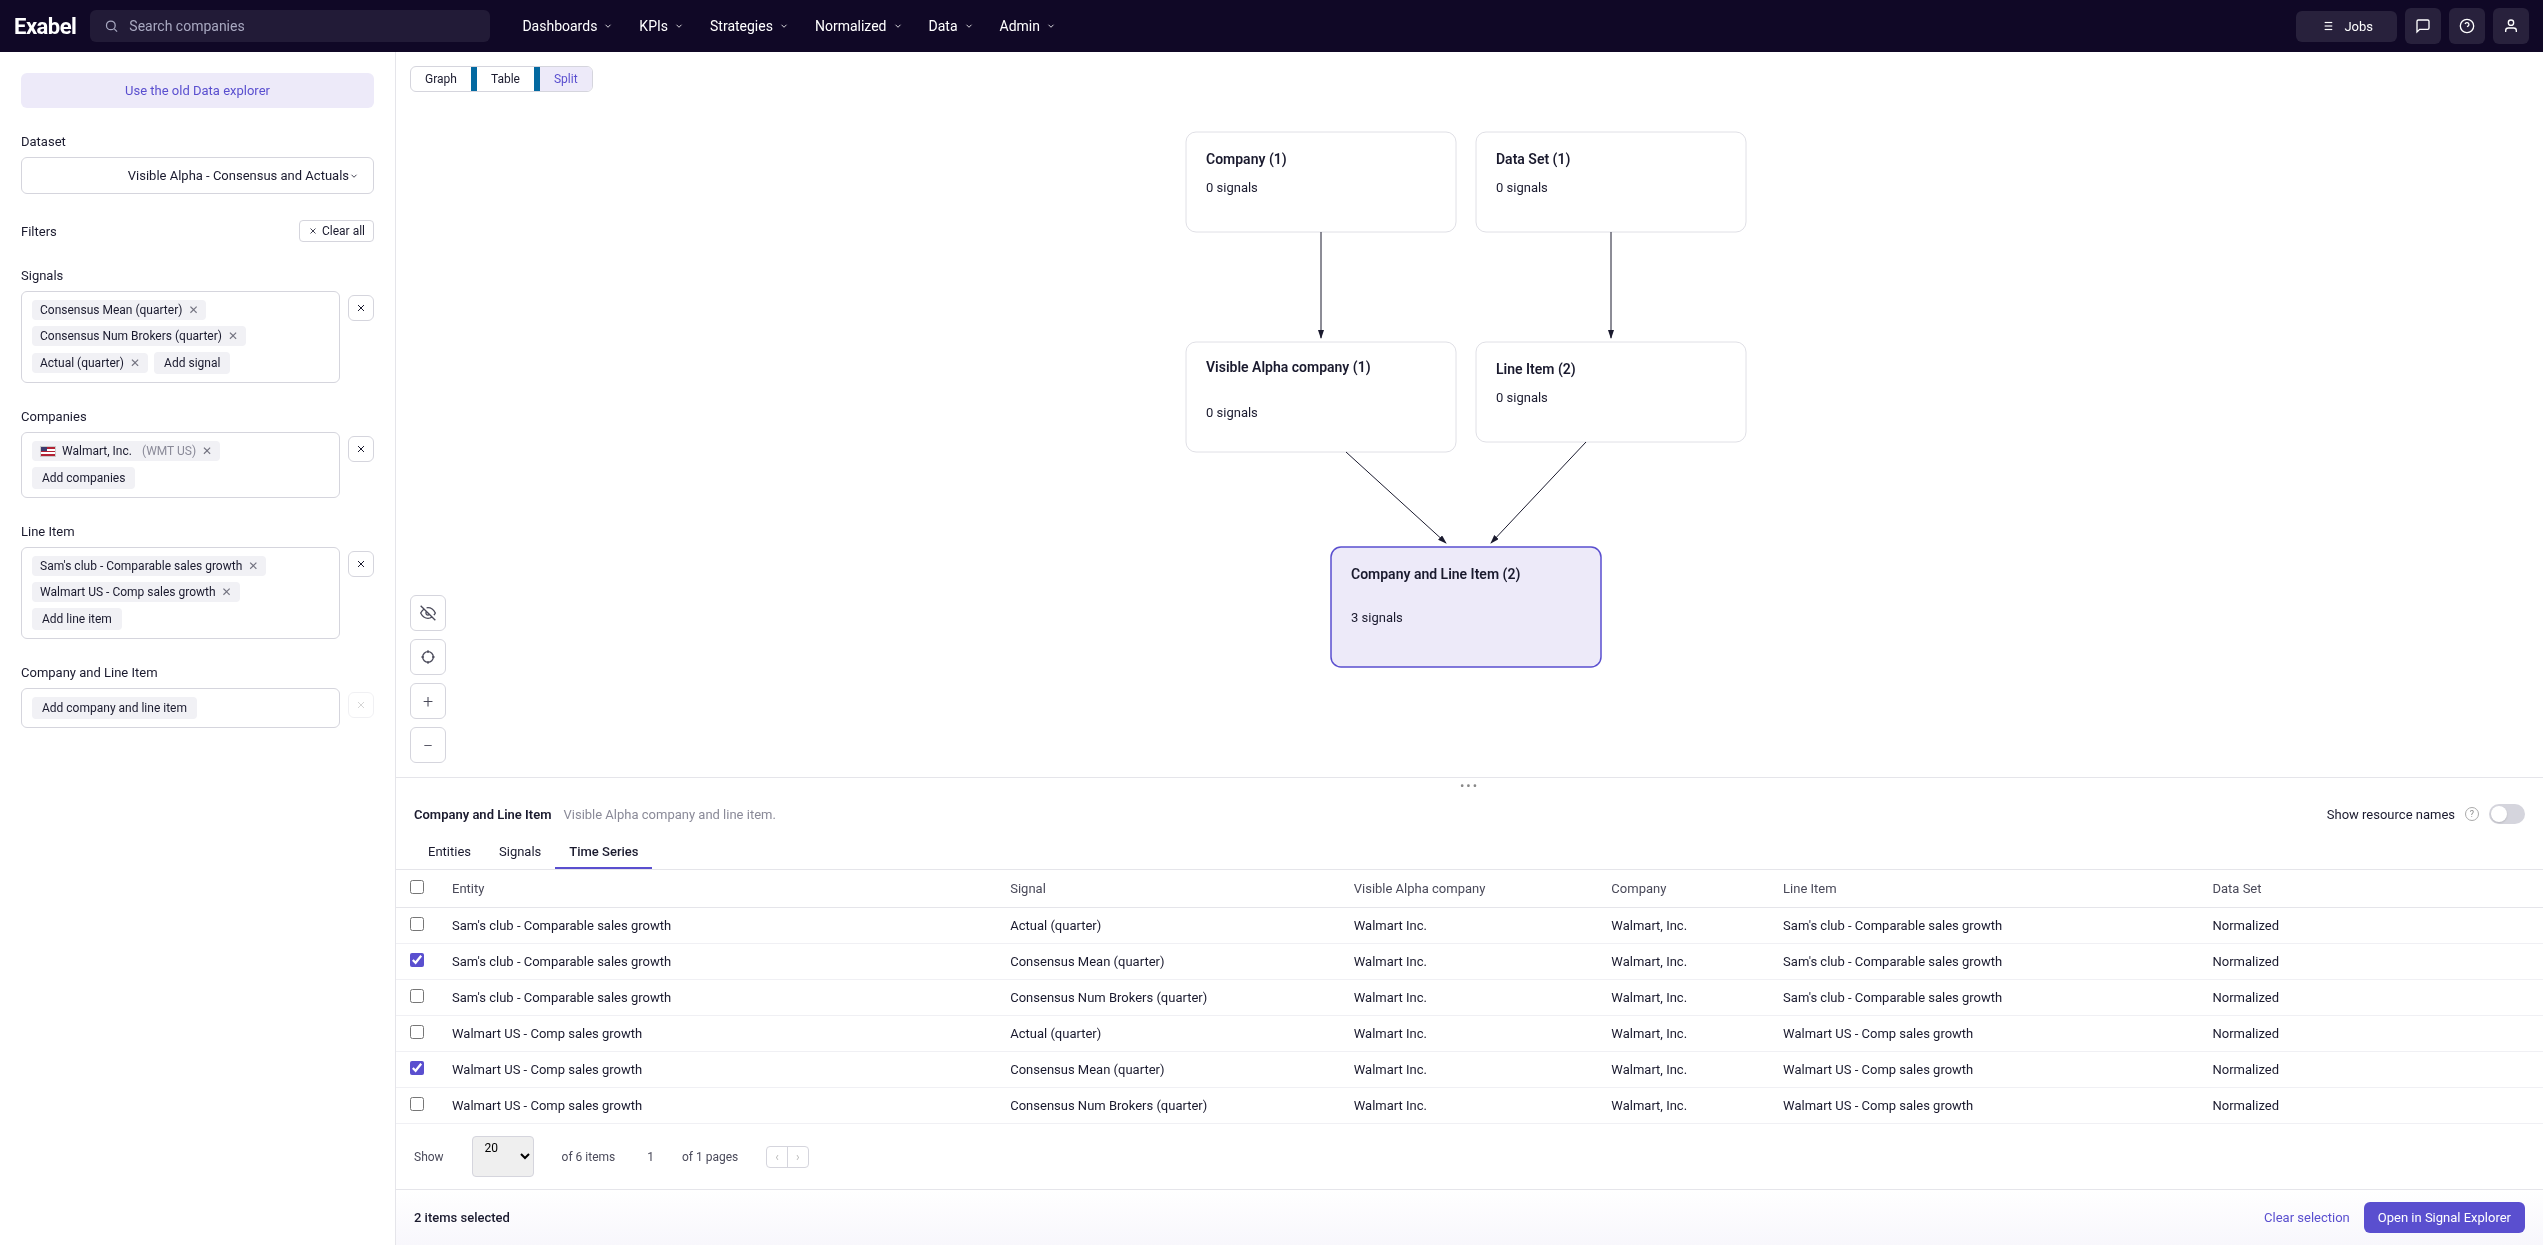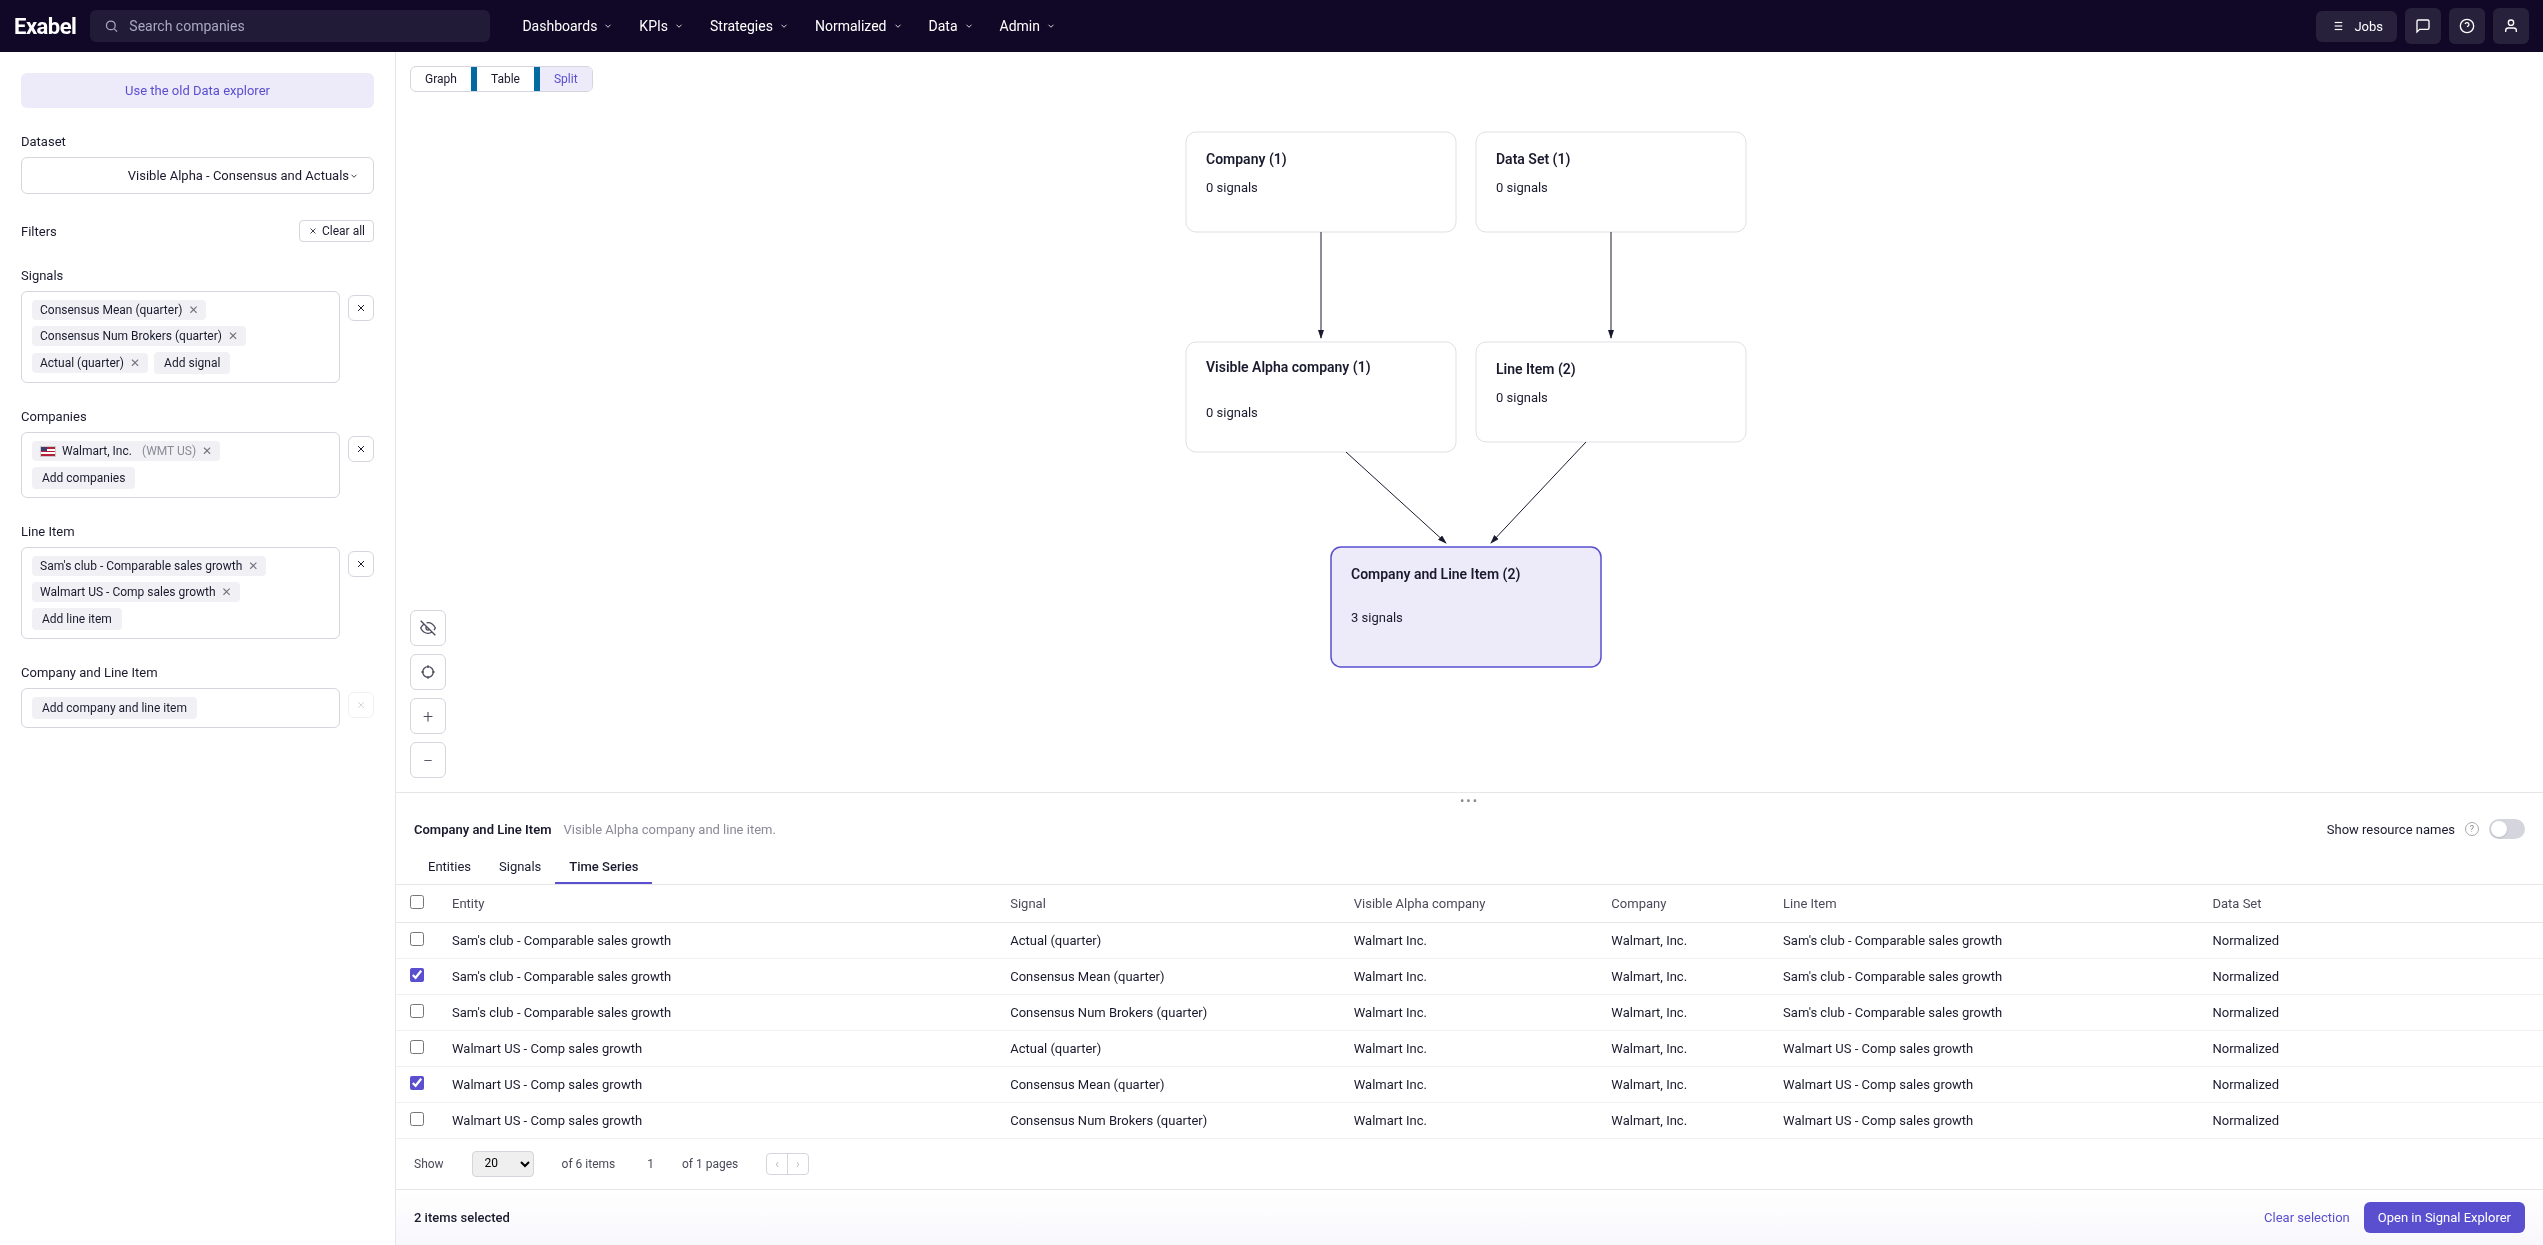--- a/index.html
+++ b/index.html
@@ -5,21 +5,21 @@
 *{margin:0;padding:0;box-sizing:border-box;font-family:-apple-system,BlinkMacSystemFont,'Segoe UI',Roboto,sans-serif}
 body{background:#fff;font-size:13px;color:#1a1a2e;overflow:hidden;width:2543px;height:1245px}
 .header{background:#100826;height:52px;display:flex;align-items:center;padding:0 14px;color:#fff}
 .logo{font-size:22px;font-weight:700;letter-spacing:-0.5px;margin-right:14px}
 .search-box{background:rgba(255,255,255,0.08);border-radius:6px;padding:8px 14px;display:flex;align-items:center;gap:10px;width:400px;flex-shrink:0}
 .search-box input{background:none;border:none;outline:none;color:#fff;font-size:14px;width:100%}
 .search-box input::placeholder{color:#a8a8c0}
 .nav{display:flex;gap:2px;margin-left:20px}
 .nav-item{padding:8px 12px;display:flex;align-items:center;gap:6px;cursor:pointer;color:#fff;font-size:14px}
 .hdr-right{margin-left:auto;display:flex;align-items:center;gap:8px}
-.jobs-btn{background:rgba(255,255,255,0.1);padding:8px 14px;border-radius:6px;display:flex;align-items:center;gap:10px;cursor:pointer}
+.jobs-btn{background:rgba(255,255,255,0.1);padding:8px 24px;border-radius:6px;display:flex;align-items:center;gap:10px;cursor:pointer}
 .icon-btn{background:rgba(255,255,255,0.1);width:36px;height:36px;border-radius:6px;display:flex;align-items:center;justify-content:center;cursor:pointer}
 .app{display:flex;height:calc(100% - 52px)}
 .sidebar{width:396px;padding:21px;border-right:1px solid #e5e5ea;overflow-y:auto;flex-shrink:0}
 .old-banner{background:#edeaf9;color:#5a4fcf;text-align:center;padding:10px;border-radius:6px;font-size:13px;cursor:pointer}
 .section-label{font-size:13px;margin-top:26px;margin-bottom:8px;display:flex;justify-content:space-between;align-items:center}
 .dropdown{border:1px solid #d5d5dd;border-radius:6px;padding:10px 14px;display:flex;justify-content:flex-end;align-items:center;cursor:pointer}
 .clear-btn{border:1px solid #d5d5dd;border-radius:4px;padding:3px 8px;font-size:12px;display:flex;align-items:center;gap:4px;cursor:pointer;background:#fff}
 .chip-group{border:1px solid #d5d5dd;border-radius:6px;padding:8px 10px;display:flex;flex-wrap:wrap;gap:6px;align-items:center}
 .chip-row{display:flex;align-items:flex-start;gap:8px}
 .chip-row .remove-group{border:1px solid #d5d5dd;width:26px;height:26px;border-radius:6px;display:flex;align-items:center;justify-content:center;cursor:pointer;margin-top:4px;flex-shrink:0}
@@ -55,21 +55,21 @@
 .bp-tabs{display:flex;gap:0;padding:0 18px;border-bottom:1px solid #e5e5ea}
 .bp-tab{padding:8px 14px;cursor:pointer;font-size:13px;border-bottom:2px solid transparent}
 .bp-tab.active{border-bottom-color:#5a4fcf;font-weight:500}
 .table-wrap{overflow:auto}
 table{width:100%;border-collapse:collapse}
 th{text-align:left;font-weight:400;color:#4a4a5a;padding:10px 14px;font-size:13px;border-bottom:1px solid #e5e5ea}
 td{padding:9px 14px;font-size:13px;border-bottom:1px solid #f0f0f4}
 th:first-child,td:first-child{width:36px;text-align:center}
 input[type=checkbox]{width:14px;height:14px;accent-color:#5a4fcf;cursor:pointer}
 .pager{padding:12px 18px;display:flex;align-items:center;gap:28px;font-size:12px;color:#4a4a5a}
-.pager select{border:1px solid #d5d5dd;border-radius:4px;padding:3px 18px 5px 8px;font-size:12px}
+.pager select{border:1px solid #d5d5dd;border-radius:4px;padding:3px 18px 20px 8px;font-size:12px}
 .pager-btns{display:flex;border:1px solid #d5d5dd;border-radius:4px;overflow:hidden}
 .pager-btn{padding:3px 8px;cursor:pointer;color:#bbb}
 .pager-btn:first-child{border-right:1px solid #d5d5dd}
 .sel-bar{background:linear-gradient(to bottom,#fff,#f8f7fc);border-top:1px solid #e5e5ea;padding:12px 18px;display:flex;align-items:center}
 .sel-bar .right{margin-left:auto;display:flex;gap:14px;align-items:center}
 .link-btn{color:#5a4fcf;cursor:pointer;font-size:13px}
 .primary-btn{background:#5a4fcf;color:#fff;padding:8px 14px;border-radius:6px;cursor:pointer;font-size:13px}
 .chev{width:10px;height:10px}
 .help-icon{width:14px;height:14px;border:1px solid #aaa;border-radius:50%;display:inline-flex;align-items:center;justify-content:center;font-size:9px;color:#888}
 </style>

